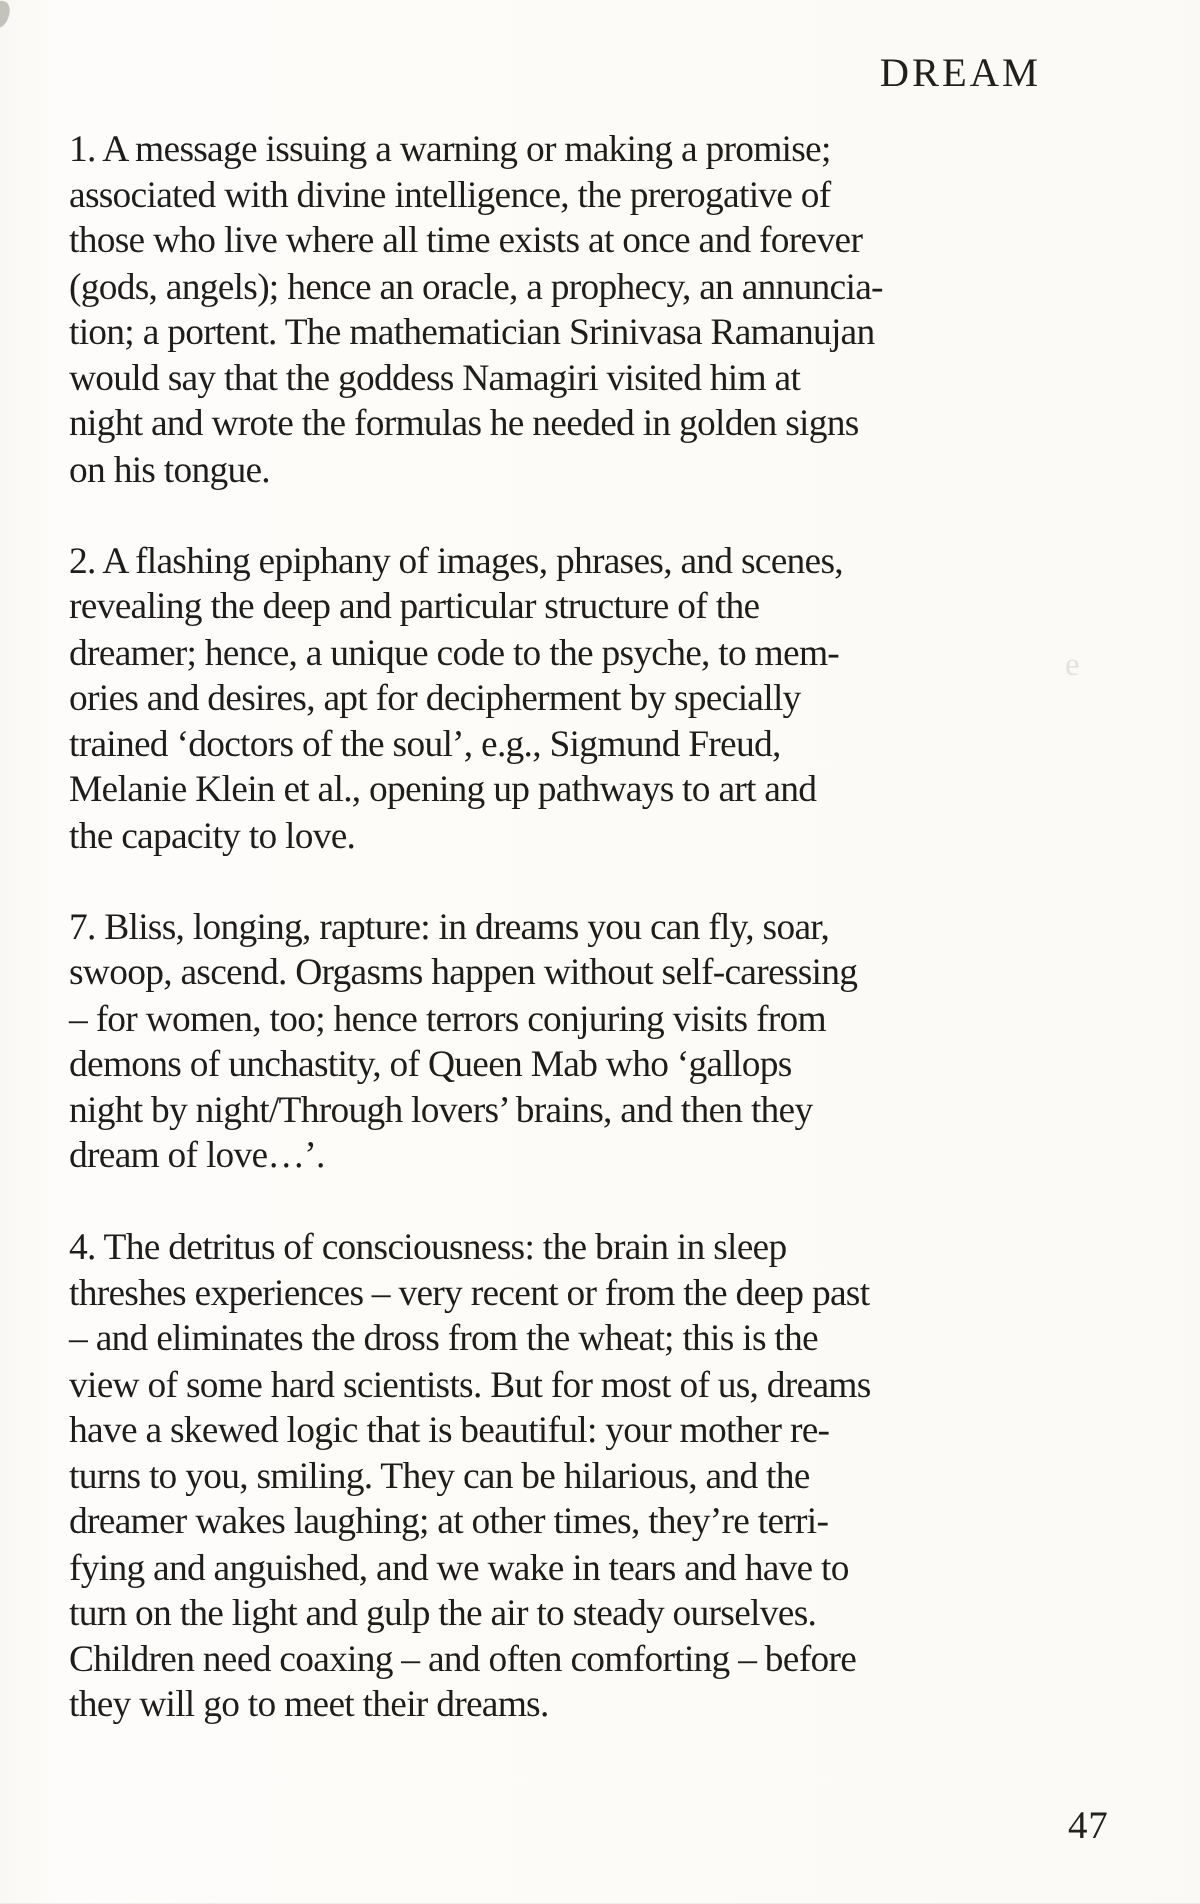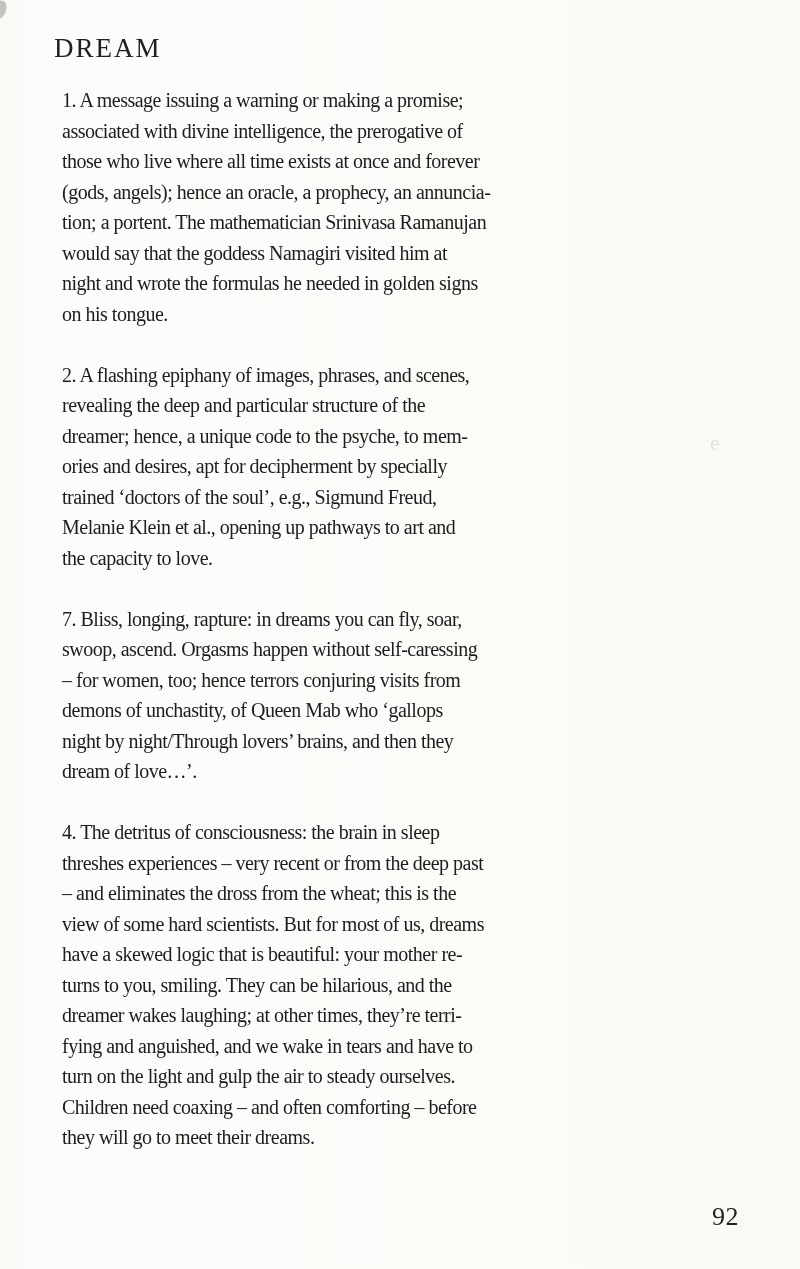--- a/index.html
+++ b/index.html
@@ -16,28 +16,28 @@
     font-family: "Liberation Serif", "DejaVu Serif", serif;
     color: #1e1d1b;
     overflow: hidden;
   }
   .title {
     width: 640px;
     margin: 33px 0 0 54px;
     font-size: 27px;
     font-weight: normal;
     line-height: 30px;
-    text-align: left;
+    text-align: right;
     letter-spacing: 2px;
     color: #21201e;
   }
   .body-text {
-    margin: 22px 0 0 62px;
+    margin: 22px 0 0 46px;
     width: 712px;
-    font-size: 20px;
+    font-size: 25px;
     line-height: 30.5px;
     letter-spacing: -0.5px;
   }
   .entry {
     white-space: pre-line;
     margin: 0 0 30.5px 0;
   }
   .page-number {
     position: absolute;
     left: 712px;
@@ -105,15 +105,15 @@
 turns to you, smiling. They can be hilarious, and the
 dreamer wakes laughing; at other times, they’re terri-
 fying and anguished, and we wake in tears and have to
 turn on the light and gulp the air to steady ourselves.
 Children need coaxing – and often comforting – before
 they will go to meet their dreams.</p>
   </div>
 
   <div class="ghost-mark">e</div>
 
-  <div class="page-number">92</div>
+  <div class="page-number">47</div>
 
 </div>
 
 </body></html>

